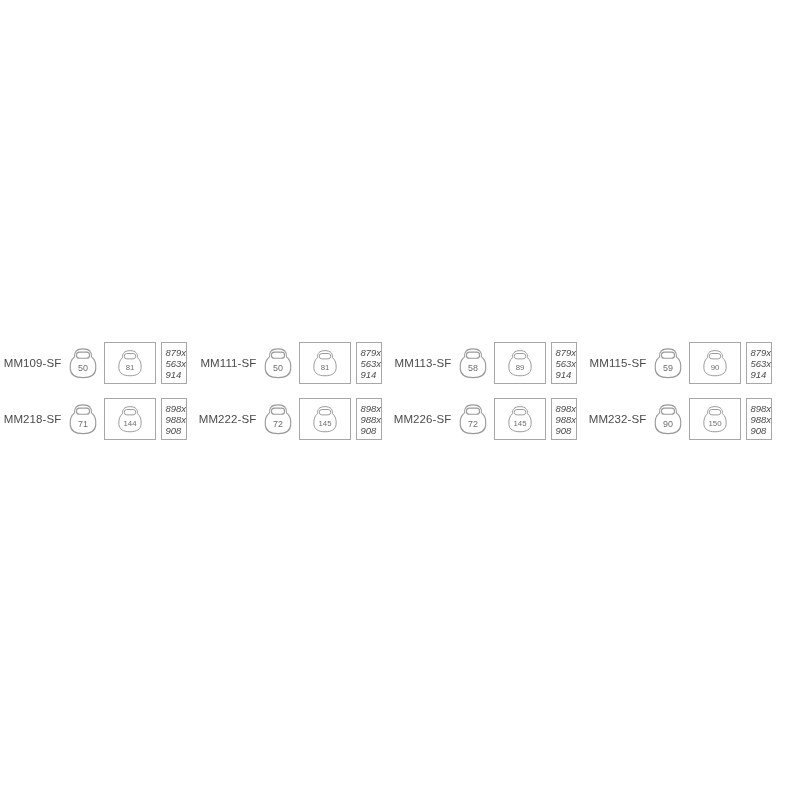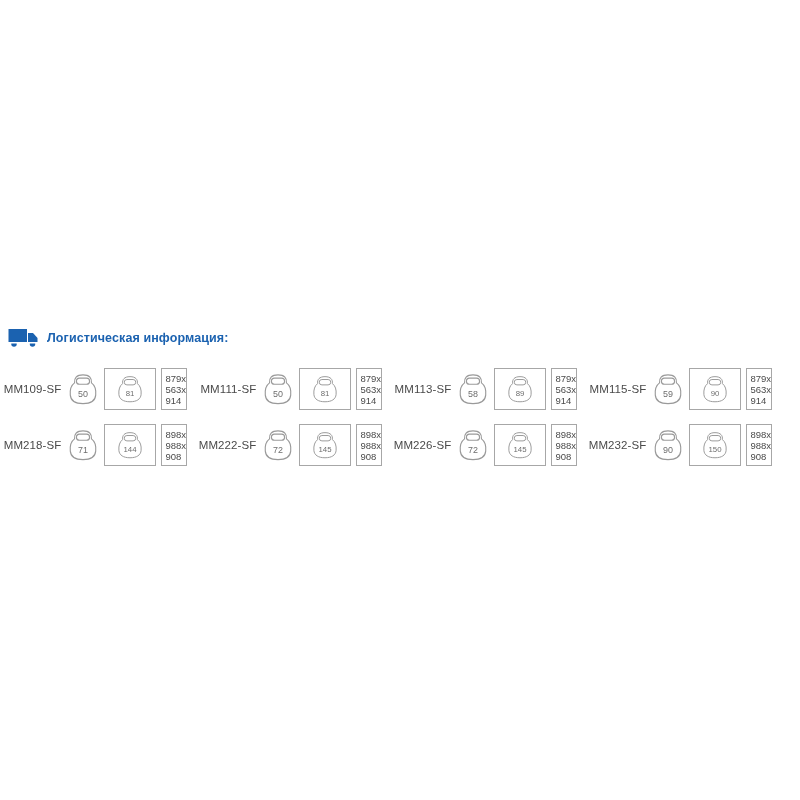--- a/index.html
+++ b/index.html
@@ -131,45 +131,36 @@
     background: #fff;
     padding-left: 3px;
     margin-right: 0;
   }
 
   .dims-line {
     font-size: 9.5px;
     line-height: 11px;
     color: #4a4a4a;
     white-space: nowrap;
+    font-style: italic;
   }
 
   .kb-text {
     font-size: 9.5px;
     fill: #6e6e6e;
     font-family: "Liberation Sans", "DejaVu Sans", sans-serif;
   }
 </style>
 </head>
 <body>
 
 <div id="page">
 
   <div class="logistics-block">
 
-    <div class="heading-row">
-      <svg class="truck-icon" viewBox="0 0 64 44" aria-hidden="true">
-        <rect x="1" y="4" width="37" height="26" fill="#1B62B0"></rect>
-        <path d="M40 12 h10 l9 10 v8 h-19 z" fill="#1B62B0"></path>
-        <circle cx="12" cy="34" r="5.5" fill="#1B62B0"></circle>
-        <circle cx="49" cy="34" r="5.5" fill="#1B62B0"></circle>
-        <rect x="0" y="30" width="62" height="3" fill="#ffffff"></rect>
-      </svg>
-      <span class="heading-text">Логистическая информация:</span>
-    </div>
 
     <div class="product-grid">
 
       <div class="product-row">
 
         <div class="product-cell">
           <span class="model-code">MM109-SF</span>
           <span class="icon-slot">
             <svg class="kb-plain" viewBox="0 0 34 36">
               <path d="M17 3 C10 3 7.5 6.5 8 11.5 C4.5 14 3 19 3.5 24.5 C4 30.5 9 33.5 17 33.5 C25 33.5 30 30.5 30.5 24.5 C31 19 29.5 14 26 11.5 C26.5 6.5 24 3 17 3 Z" fill="none" stroke="#9a9a9a" stroke-width="1.2"></path>

